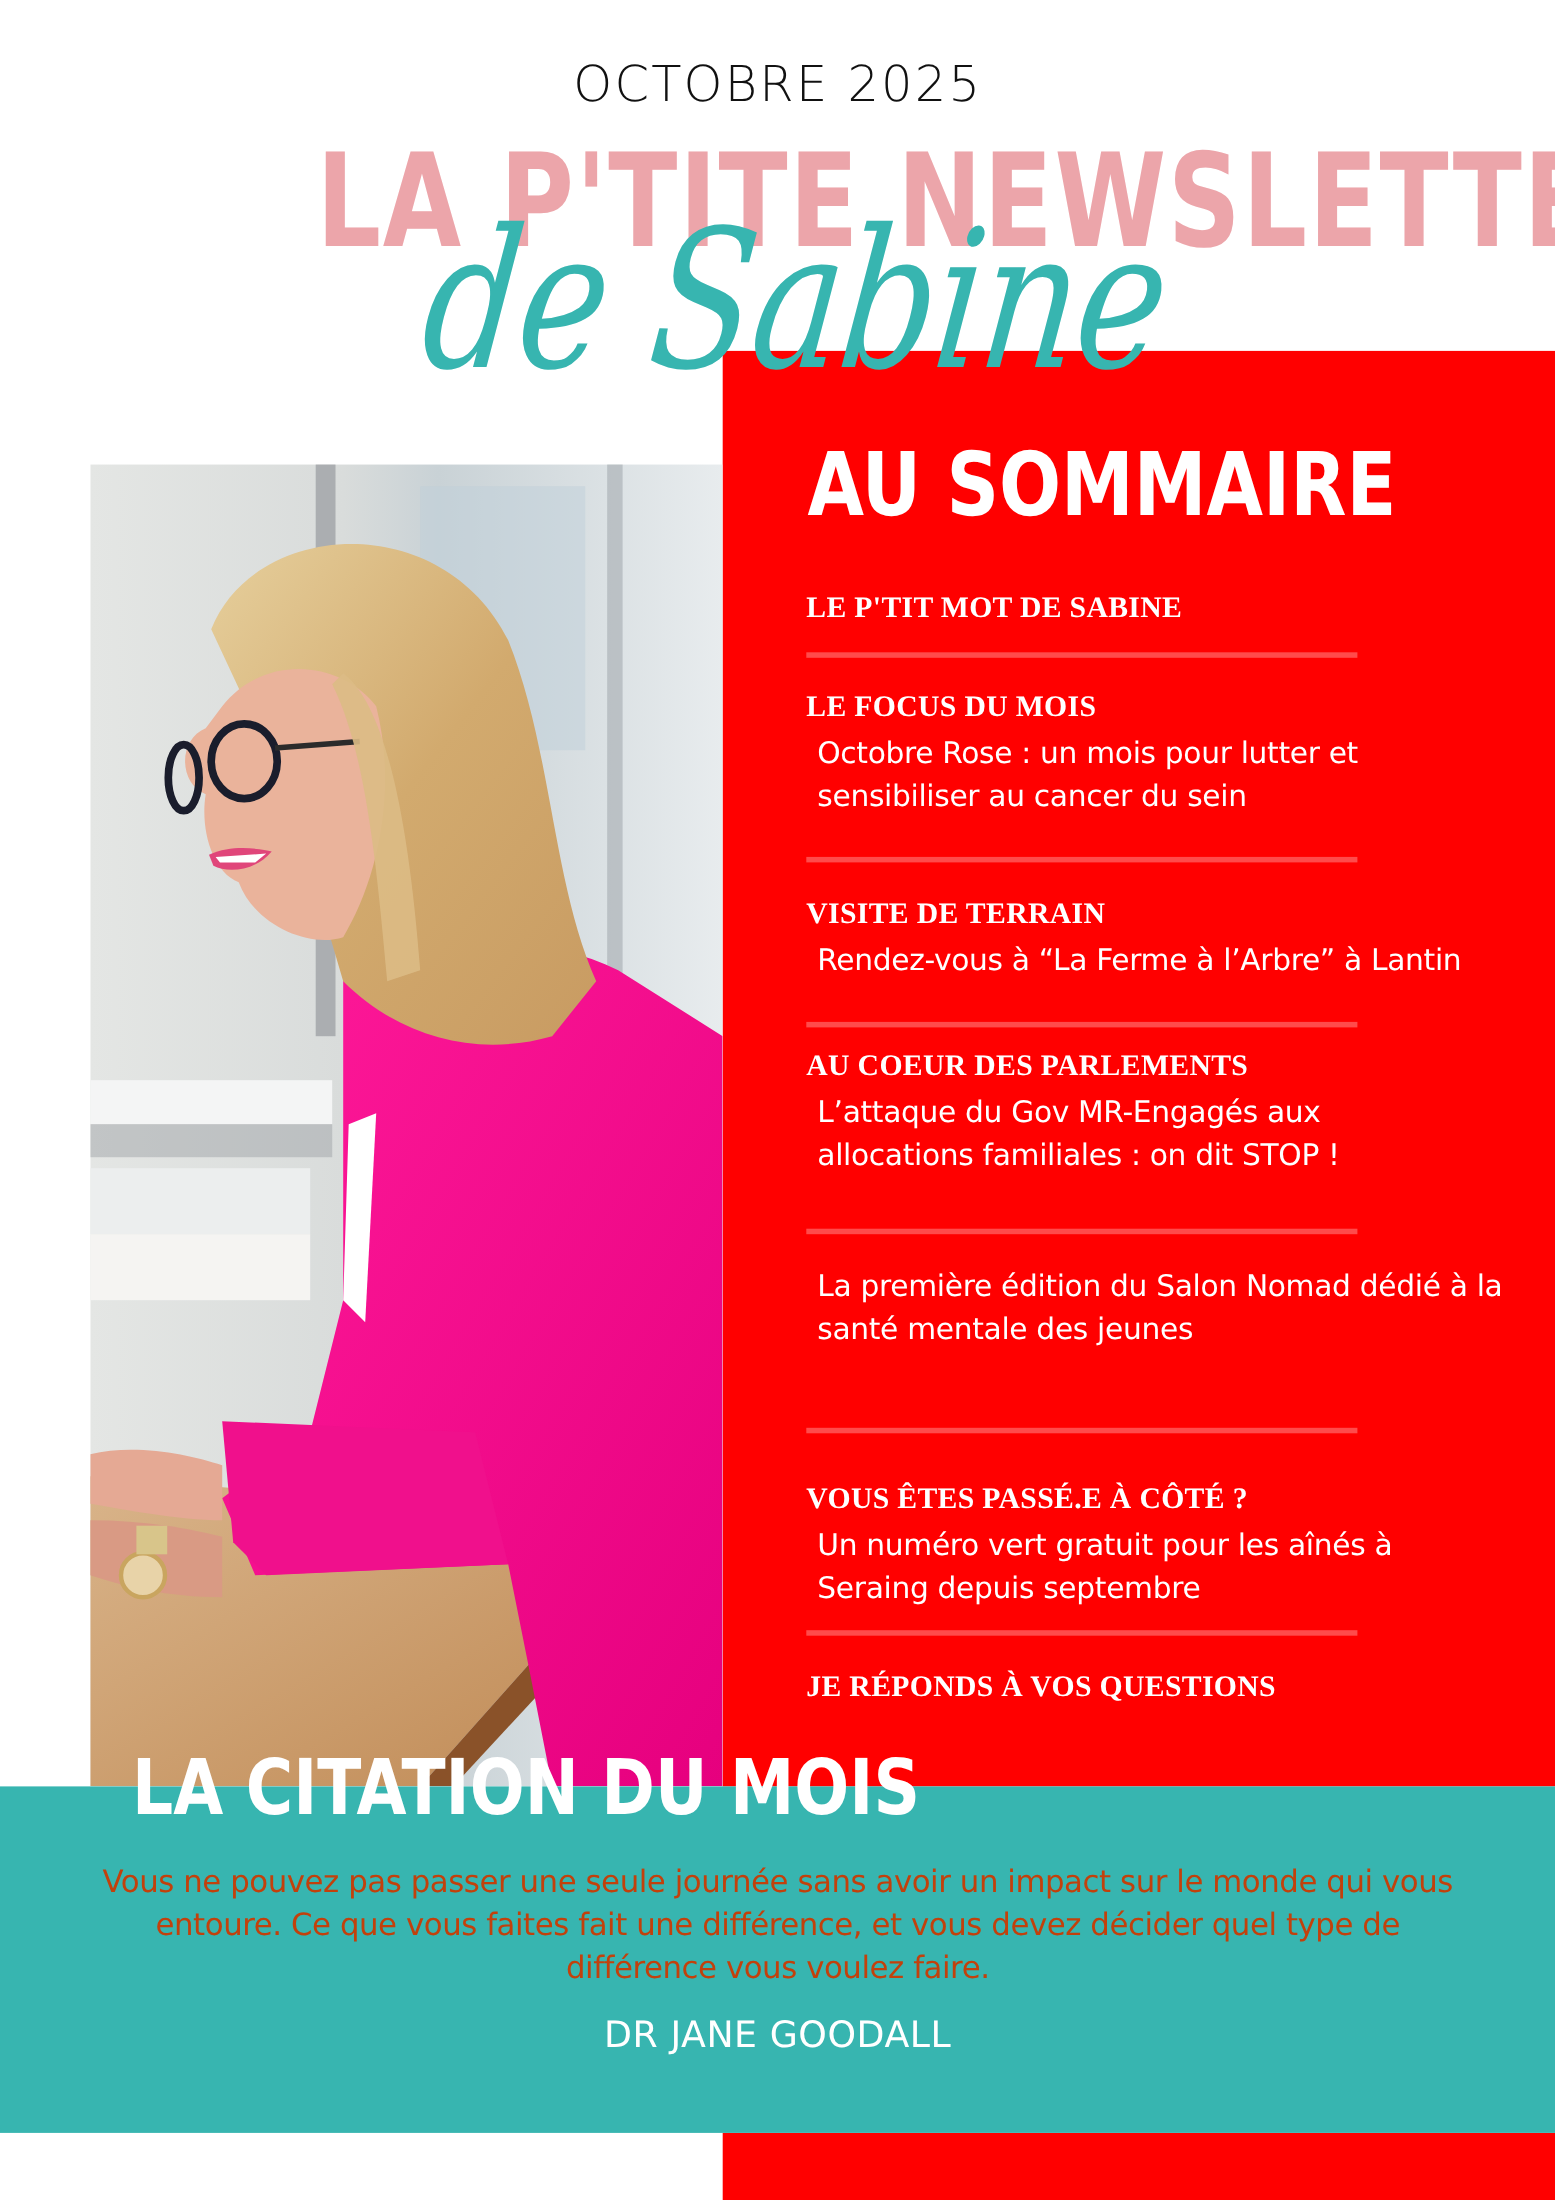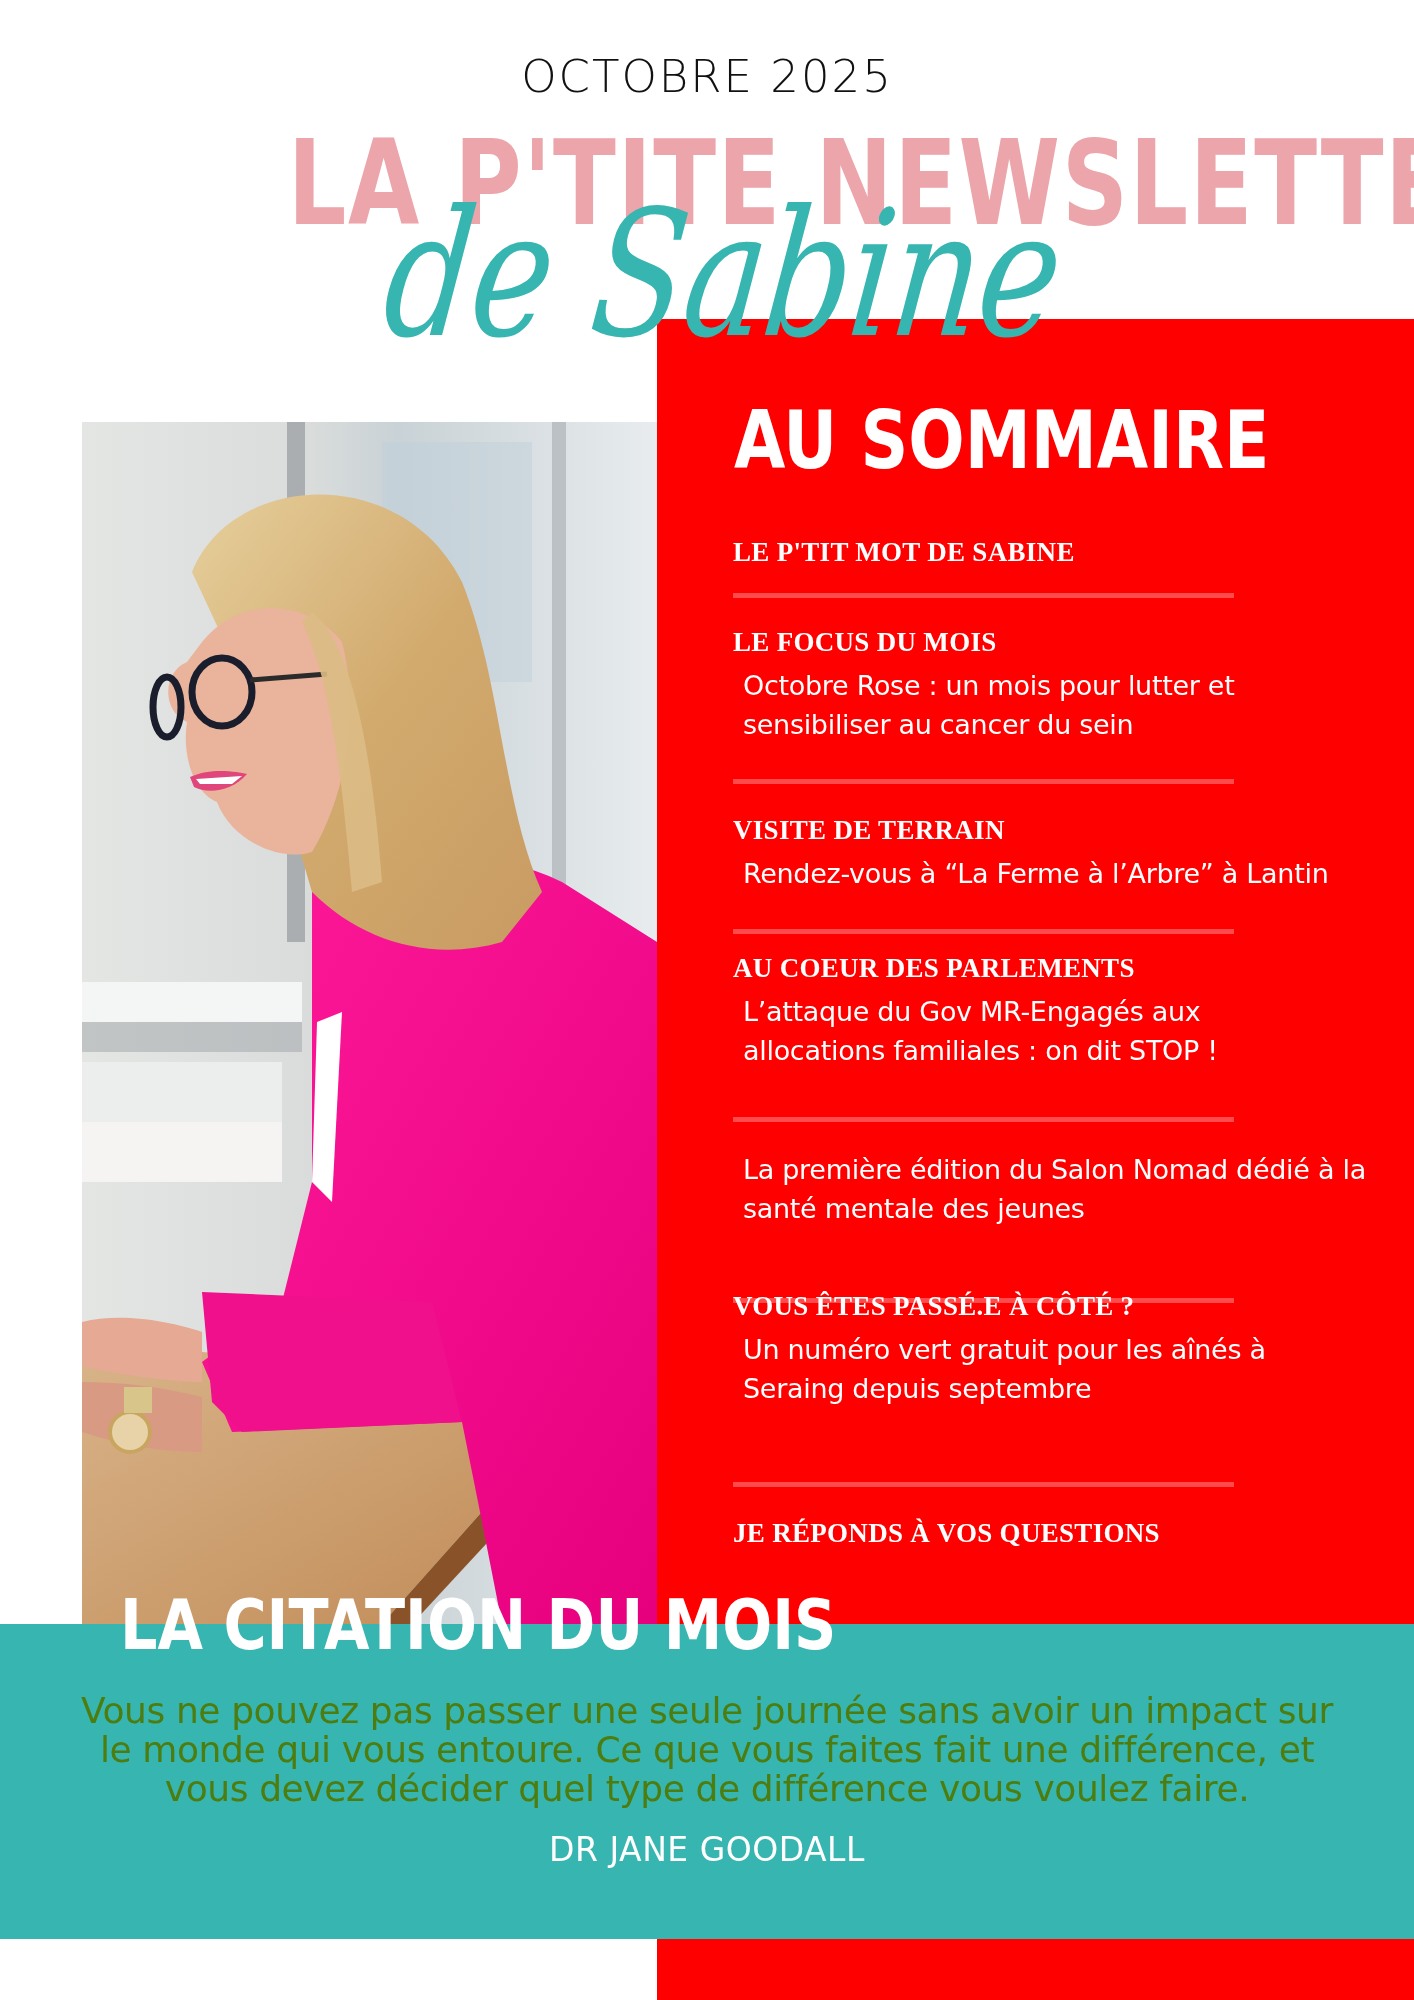--- a/index.html
+++ b/index.html
@@ -62,21 +62,21 @@
     .teal { left: 0; top: 1624px; width: 1414px; height: 315px; background: #37b5b0; z-index: 2; }
     .citation-title {
       left: 120px; top: 1585px; z-index: 4;
       font-family: "DejaVu Sans", sans-serif; font-weight: bold;
       font-size: 70px; line-height: 80px; color: #fff;
       transform: scaleX(0.84); transform-origin: left center; white-space: nowrap;
     }
     .quote {
       left: 70px; width: 1274px; top: 1691px; z-index: 4; text-align: center;
       font-family: "DejaVu Sans", sans-serif; font-weight: normal;
-      font-size: 36px; line-height: 39px; color: #4d7c0f; letter-spacing: -0.4px;
+      font-size: 28px; line-height: 39px; color: #c2410c; letter-spacing: -0.4px;
     }
     .author {
       left: 0; width: 1414px; top: 1830px; z-index: 4; text-align: center;
       font-family: "DejaVu Sans", sans-serif; font-weight: normal;
       font-size: 33px; line-height: 40px; color: #fff; letter-spacing: 0.5px;
     }
   </style>
 </head>
 <body>
 
@@ -174,21 +174,21 @@
     <div class="toc-head">AU COEUR DES PARLEMENTS</div>
     <div class="toc-desc" style="width:520px">L’attaque du Gov MR-Engagés aux allocations familiales : on dit STOP !</div>
   </div>
   <div class="toc-sep" style="top:587px"></div>
 
   <div class="toc-item" style="top:616px">
     <div class="toc-desc" style="width:640px">La première édition du Salon Nomad dédié à la santé mentale des jeunes</div>
   </div>
   <div class="toc-sep" style="top:768px"></div>
 
-  <div class="toc-item" style="top:756px">
+  <div class="toc-item" style="top:812px">
     <div class="toc-head">VOUS ÊTES PASSÉ.E À CÔTÉ ?</div>
     <div class="toc-desc" style="width:560px">Un numéro vert gratuit pour les aînés à Seraing depuis septembre</div>
   </div>
   <div class="toc-sep" style="top:952px"></div>
 
   <div class="toc-item" style="top:983px">
     <div class="toc-head">JE RÉPONDS À VOS QUESTIONS</div>
   </div>
 </div>
 

